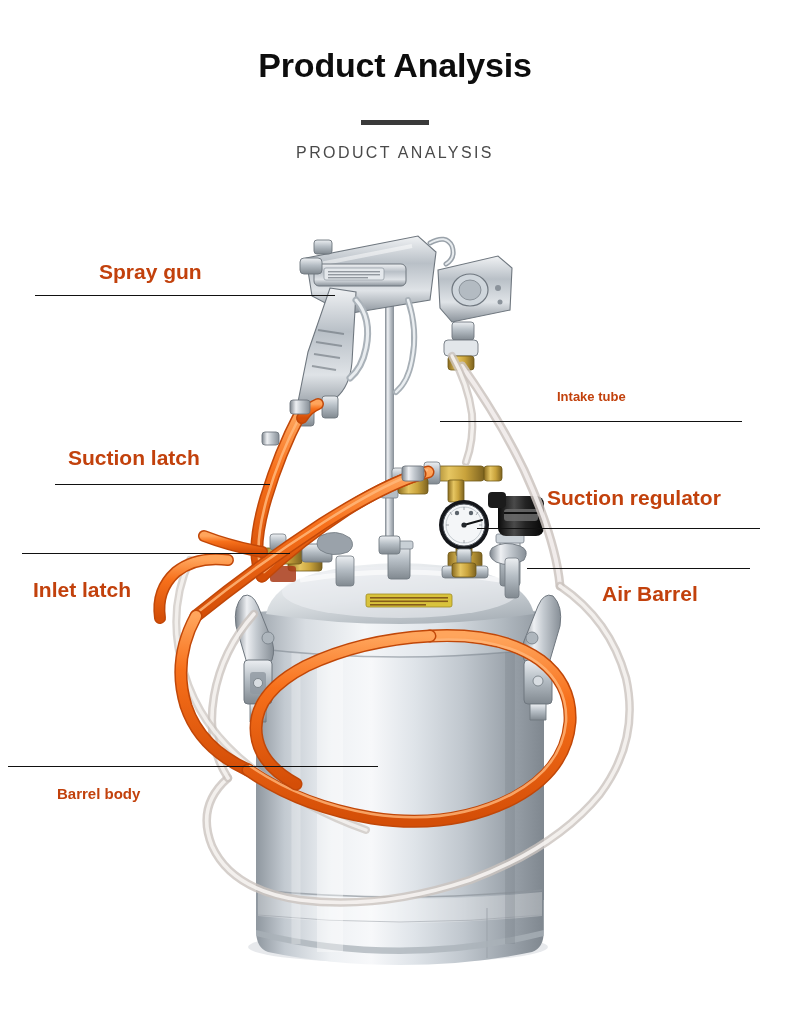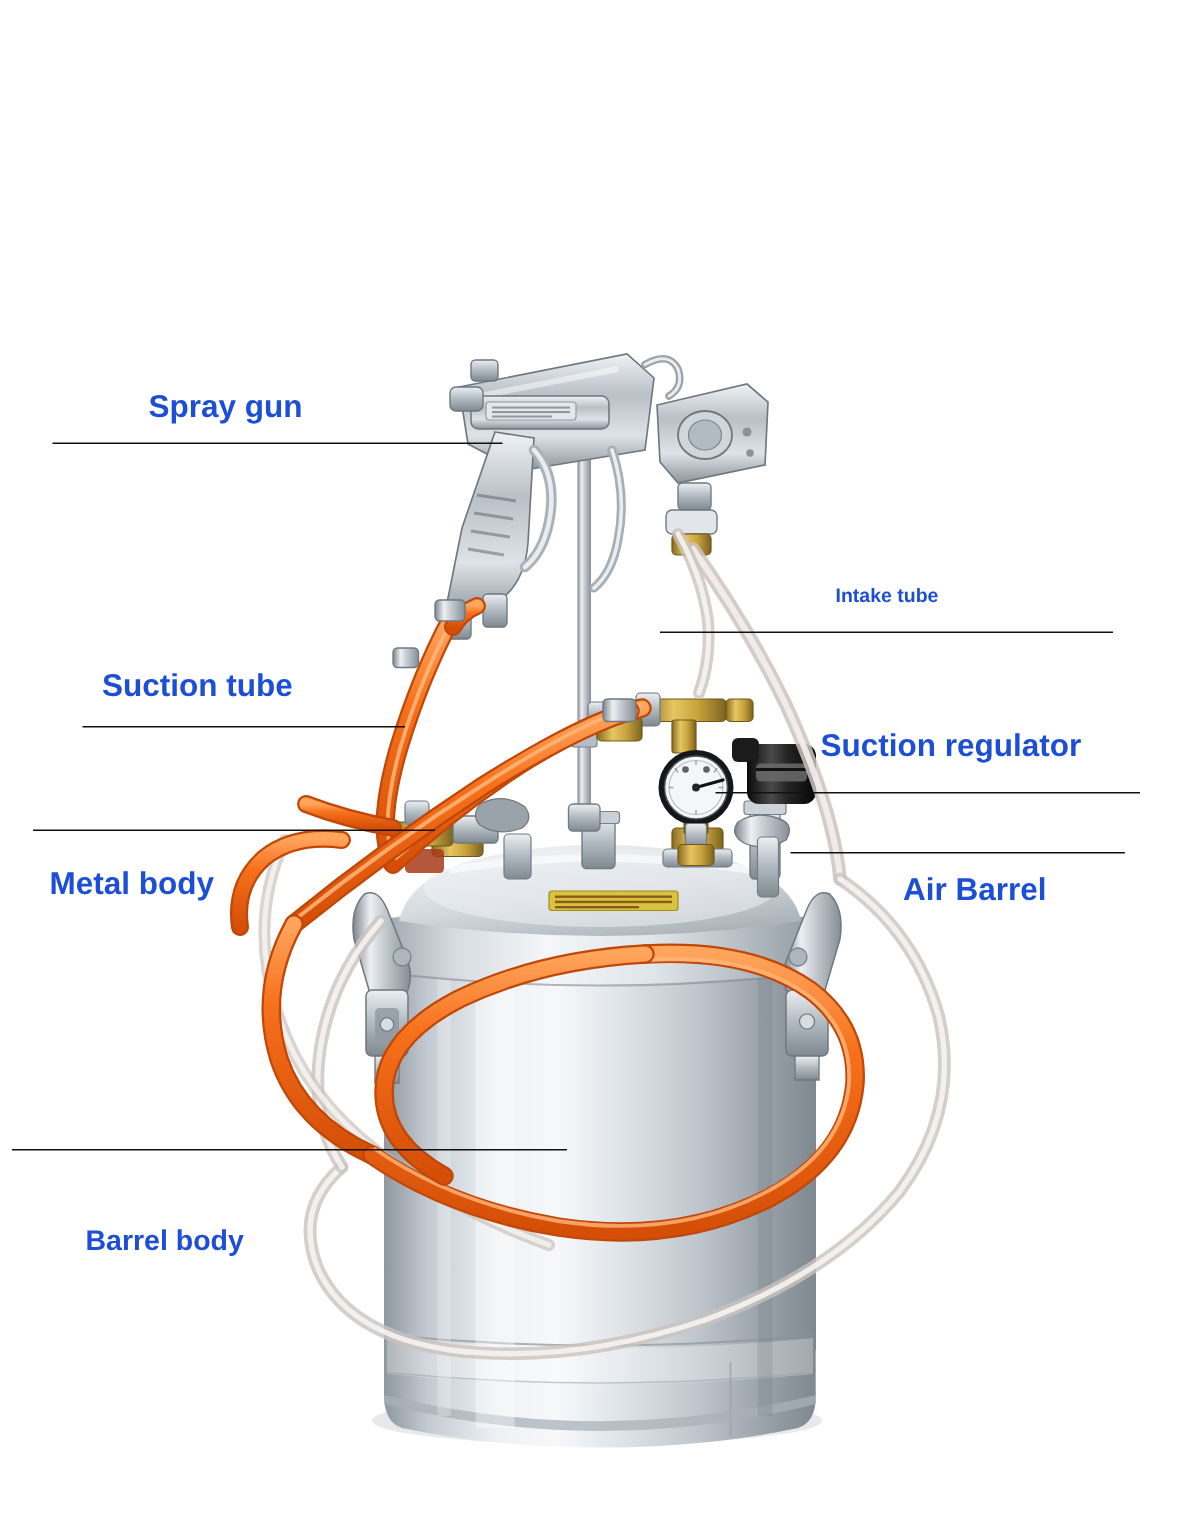--- a/index.html
+++ b/index.html
@@ -28,38 +28,43 @@
   }
   .subtitle {
     font-size:16px; color:#4a4a4a; letter-spacing:2.4px;
     margin-top:19px; font-weight:normal;
   }
 
   
   .callout { position:absolute; }
   .callout .ctext {
     position:absolute; white-space:nowrap;
-    font-weight:bold; color:#1d4ed8;text-align:center;
+    font-weight:bold; color:#c2410c;text-align:center;
   }
   .rule {
     position:absolute; background:#111111; height:1.4px;
   }
 
   .lbl-big   { font-size:21px; }
-  .lbl-med   { font-size:19px;margin-top:32px; }
+  .lbl-med   { font-size:15px; }
   .lbl-small { font-size:13px; }
 
   
   #art { position:absolute; left:0; top:0; width:790px; height:1011px; }
 </style>
 </head>
 <body>
 
 <div id="page">
 
+  <div class="header">
+    <div class="title">Product Analysis</div>
+    <div class="divider"></div>
+    <div class="subtitle">PRODUCT ANALYSIS</div>
+  </div>
 
   <svg id="art" viewBox="0 0 790 1011">
     <defs>
       <linearGradient id="tankBody" x1="0" y1="0" x2="1" y2="0">
         <stop offset="0" stop-color="#8f979f"></stop>
         <stop offset="0.10" stop-color="#c3cad1"></stop>
         <stop offset="0.26" stop-color="#eef1f4"></stop>
         <stop offset="0.40" stop-color="#f7f8fa"></stop>
         <stop offset="0.55" stop-color="#dfe4e9"></stop>
         <stop offset="0.72" stop-color="#c0c7ce"></stop>
@@ -352,27 +357,27 @@
     </g>
 
   </svg>
 
   <div class="callout">
     <div class="ctext lbl-big" style="left:99px; top:260px;">Spray gun</div>
     <div class="rule" style="left:35px; top:295px; width:300px;"></div>
   </div>
 
   <div class="callout">
-    <div class="ctext lbl-big" style="left:68px; top:446px;">Suction tube</div>
+    <div class="ctext lbl-big" style="left:68px; top:446px;">Suction latch</div>
     <div class="rule" style="left:55px; top:484px; width:215px;"></div>
   </div>
 
   <div class="callout">
     <div class="rule" style="left:22px; top:553px; width:268px;"></div>
-    <div class="ctext lbl-big" style="left:33px; top:578px;">Metal body</div>
+    <div class="ctext lbl-big" style="left:33px; top:578px;">Inlet latch</div>
   </div>
 
   <div class="callout">
     <div class="rule" style="left:8px; top:766px; width:370px;"></div>
     <div class="ctext lbl-med" style="left:57px; top:785px;">Barrel body</div>
   </div>
 
   <div class="callout">
     <div class="ctext lbl-small" style="left:557px; top:389px;">Intake tube</div>
     <div class="rule" style="left:440px; top:421px; width:302px;"></div>

